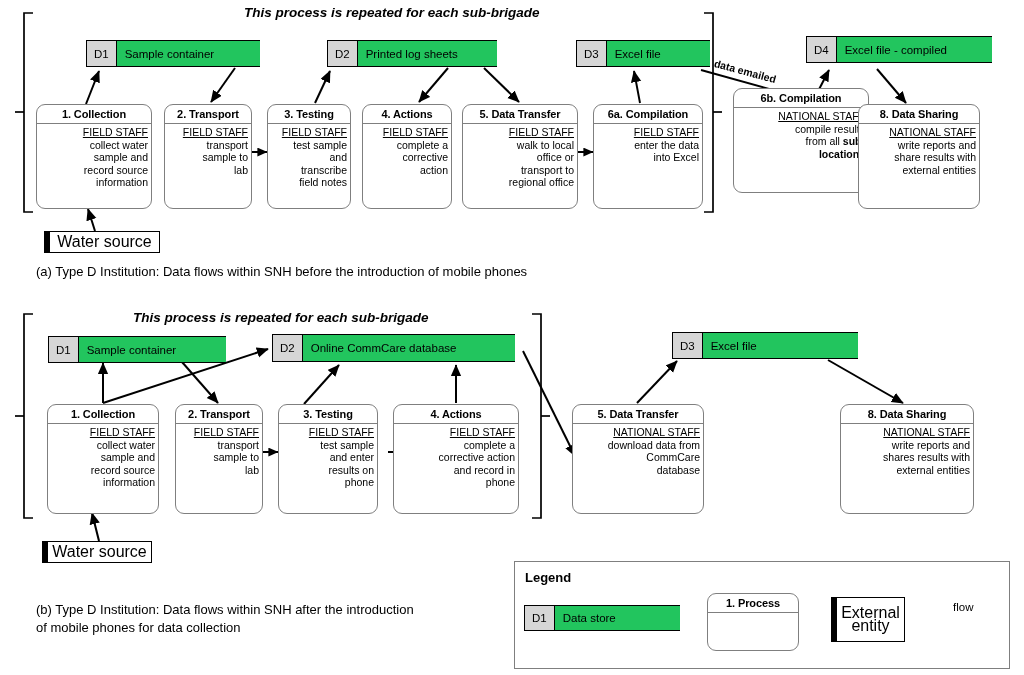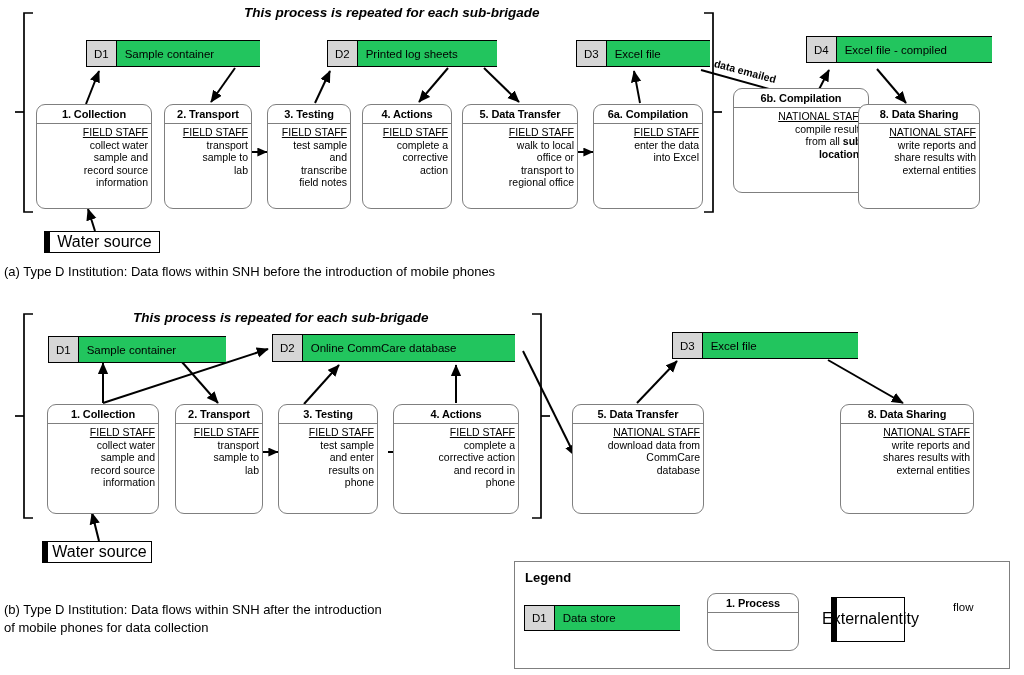--- a/index.html
+++ b/index.html
@@ -125,20 +125,21 @@
     font-weight: bold;
     white-space: nowrap;
     text-align: right;
   }
 
   
   .caption {
     position: absolute;
     font-size: 13px;
     line-height: 17.5px;
+    margin-left: 32px;
   }
 
   
   .flow-label {
     position: absolute;
     font-size: 10.5px;
     font-weight: bold;
     white-space: nowrap;
   }
 
@@ -442,20 +443,20 @@
   <div class="store" style="left:524px; top:605px; width:156px; height:26px;">
     <div class="sid">D1</div>
     <div class="slabel">Data store</div>
   </div>
 
   <div class="process" style="left:707px; top:593px; width:92px; height:58px;">
     <div class="ptitle">1. Process</div>
     <div class="pbody"></div>
   </div>
 
-  <div class="entity shadow" style="left:831px; top:597px; width:74px; height:45px; flex-direction:row;">
+  <div class="entity shadow" style="left:831px; top:597px; width:74px; height:45px; flex-direction:column;">
     <span>External</span>
     <span>entity</span>
   </div>
 
   <div class="legend-flow-label" style="left:953px; top:601px;">flow</div>
 
 </div>
 
 </body></html>

